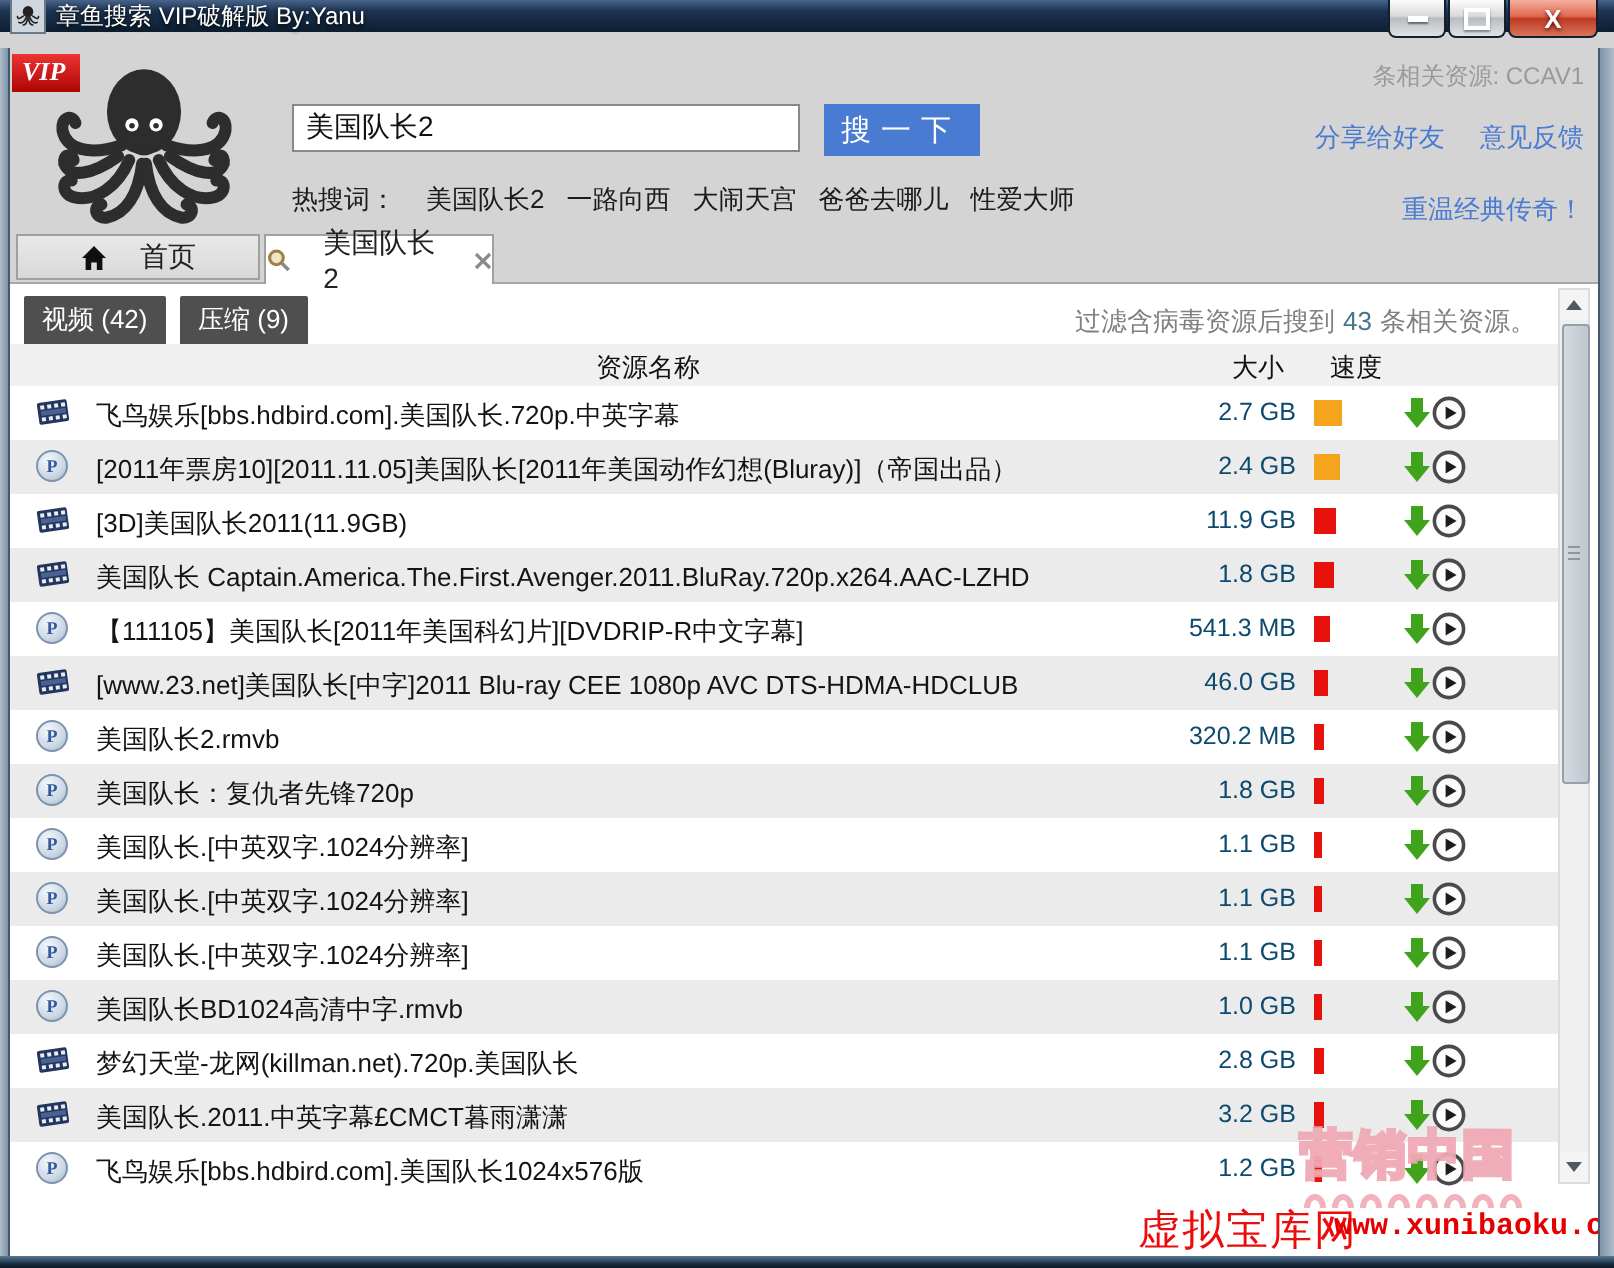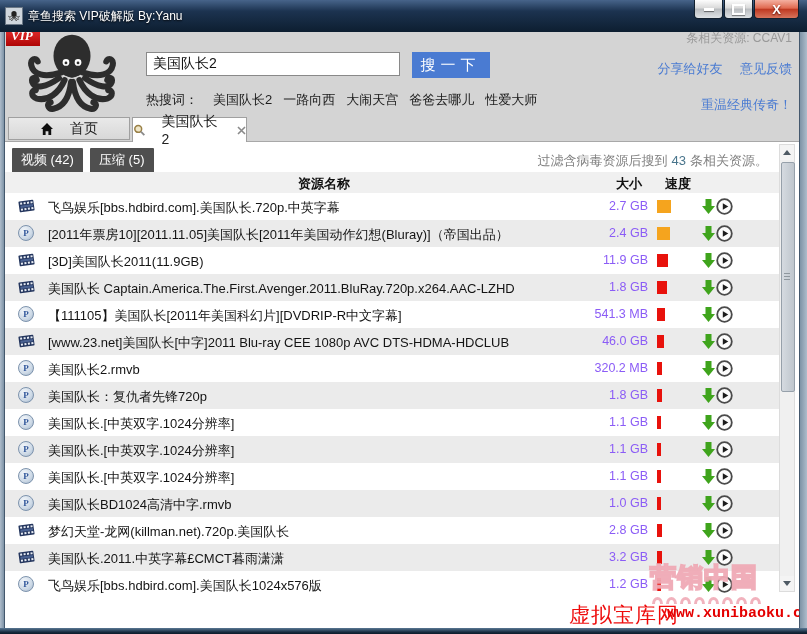--- a/index.html
+++ b/index.html
@@ -1,19 +1,19 @@
 <!DOCTYPE html>
 <html><head>
 <meta charset="utf-8">
 <style>
   html,body{margin:0;padding:0;background:#9aa7b2;font-family:"Liberation Sans",sans-serif;}
   #app{position:relative;width:807px;height:634px;background:#d4d4d4;overflow:hidden;
        font-family:"Liberation Sans",sans-serif;}
   
-  .titlebar{position:absolute;left:0;top:0;width:807px;height:32px;
+  .titlebar{position:absolute;left:0;top:0;width:807px;height:16px;
     background:linear-gradient(#47648a 0%,#1c3350 35%,#0d1e30 100%);
     color:#fff;display:flex;align-items:center;box-sizing:border-box;padding-left:5px;z-index:50;}
   .titlebar .app-icon{width:16px;height:16px;background:#cfd6dd;border:1px solid #6b7886;
     display:flex;align-items:center;justify-content:center;margin-right:5px;}
   .titlebar .title-text{font-size:12px;text-shadow:0 1px 2px #000;}
   .caption{position:absolute;right:8px;top:0;display:flex;z-index:60;}
   .capbtn{height:19px;box-sizing:border-box;border:1px solid #12202e;border-top:none;
     border-radius:0 0 4px 4px;display:flex;align-items:center;justify-content:center;margin-left:1px;}
   .capbtn.gray{width:29px;background:linear-gradient(#fdfdfd,#d9d9d9 45%,#b9bcbf 50%,#dfe3e6);}
   .capbtn.red{width:45px;background:linear-gradient(#f4b0a0,#e06a50 45%,#bf3a22 52%,#d8745c);}
@@ -51,31 +51,31 @@
   .tab-close{margin-left:2px;display:flex;align-items:center;}
   
   .content{position:absolute;left:4px;top:141px;width:796px;height:498px;background:#fff;z-index:4;}
   .filter-btn{position:absolute;top:7px;background:#4f4f4f;color:#fff;font-size:13px;
     padding:3px 9px 4px;border-radius:1px;cursor:pointer;white-space:nowrap;}
   .filter-video{left:8px;}
   .filter-zip{left:86px;}
   .summary{position:absolute;right:32px;top:11px;font-size:13px;color:#808080;white-space:nowrap;}
   .summary .count{color:#49758c;margin:0 4px;}
   .thead{position:absolute;left:0;top:31px;width:775px;height:21px;background:#f0f0f0;
-    border-bottom:1px solid #ef4444;font-size:13px;font-weight:bold;color:#111;}
+    border-bottom:1px solid #ef4444;font-size:13px;font-weight:normal;color:#111;}
   .thead .h-name{position:absolute;left:270px;width:100px;text-align:center;top:3px;}
   .thead .h-size{position:absolute;left:554px;width:84px;text-align:right;top:3px;}
   .thead .h-speed{position:absolute;left:653px;width:42px;text-align:center;top:3px;}
   .rows{position:absolute;left:0;top:52px;width:775px;}
   .row{position:relative;height:27px;background:#fff;}
   .row.alt{background:#ebebeb;}
   .type-icon{position:absolute;left:14px;top:5px;width:17px;height:17px;}
   .c-name{position:absolute;left:44px;top:6px;width:505px;font-size:13px;color:#141414;
     white-space:nowrap;overflow:hidden;text-overflow:ellipsis;}
-  .c-size{position:absolute;left:550px;top:6px;width:94px;text-align:right;font-size:12.5px;color:#8b5cf6;}
+  .c-size{position:absolute;left:550px;top:6px;width:94px;text-align:right;font-size:12.5px;color:#0c4a6e;}
   .c-bar{position:absolute;left:653px;top:7px;height:13px;}
   .c-arrow{position:absolute;left:698px;top:6px;cursor:pointer;}
   .c-play{position:absolute;left:712px;top:5px;cursor:pointer;}
   
   .scrollbar{position:absolute;right:5px;top:3px;width:16px;height:448px;background:#f0f0f0;
     border:1px solid #dcdcdc;box-sizing:border-box;z-index:8;}
   .sb-btn{position:absolute;left:0;width:14px;height:15px;background:#f4f4f4;display:flex;
     align-items:center;justify-content:center;cursor:pointer;}
   .sb-up{top:0;}
   .sb-down{bottom:0;}
@@ -188,21 +188,21 @@
       <span class="tab-close">
         <svg width="9" height="9" viewBox="0 0 9 9">
             <path d="M1 1 L8 8 M8 1 L1 8" stroke="#8a8a8a" stroke-width="1.6"></path>
           </svg>
       </span>
     </div>
   </div>
 
   <div class="content">
     <div class="filter-btn filter-video">视频 (42)</div>
-    <div class="filter-btn filter-zip">压缩 (5)</div>
+    <div class="filter-btn filter-zip">压缩 (9)</div>
     <div class="summary">
       <span>过滤含病毒资源后搜到</span><span class="count">43</span><span>条相关资源。</span>
     </div>
 
     <div class="thead">
       <div class="h-name">资源名称</div>
       <div class="h-size">大小</div>
       <div class="h-speed">速度</div>
     </div>
 

